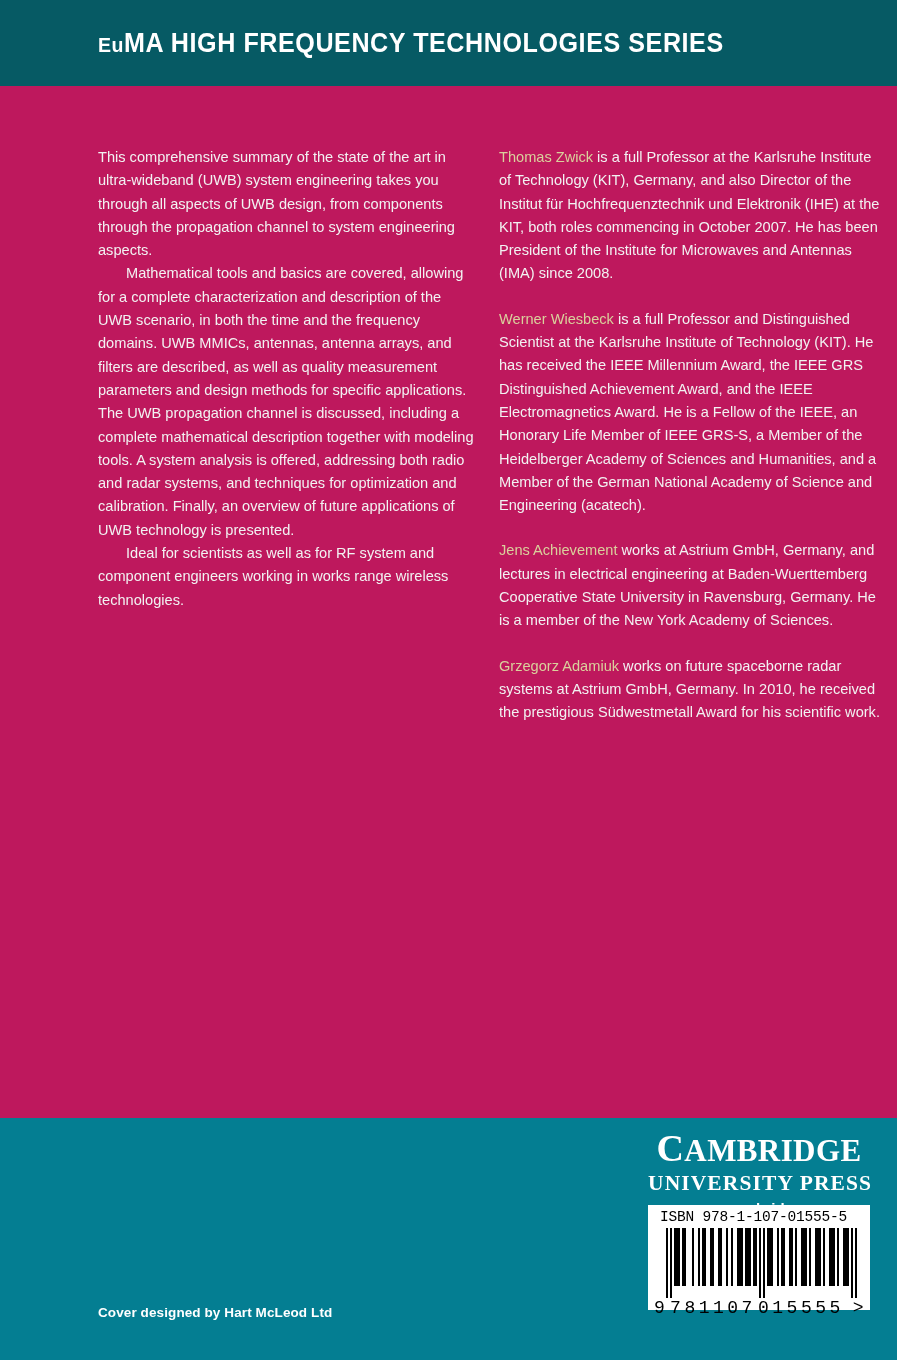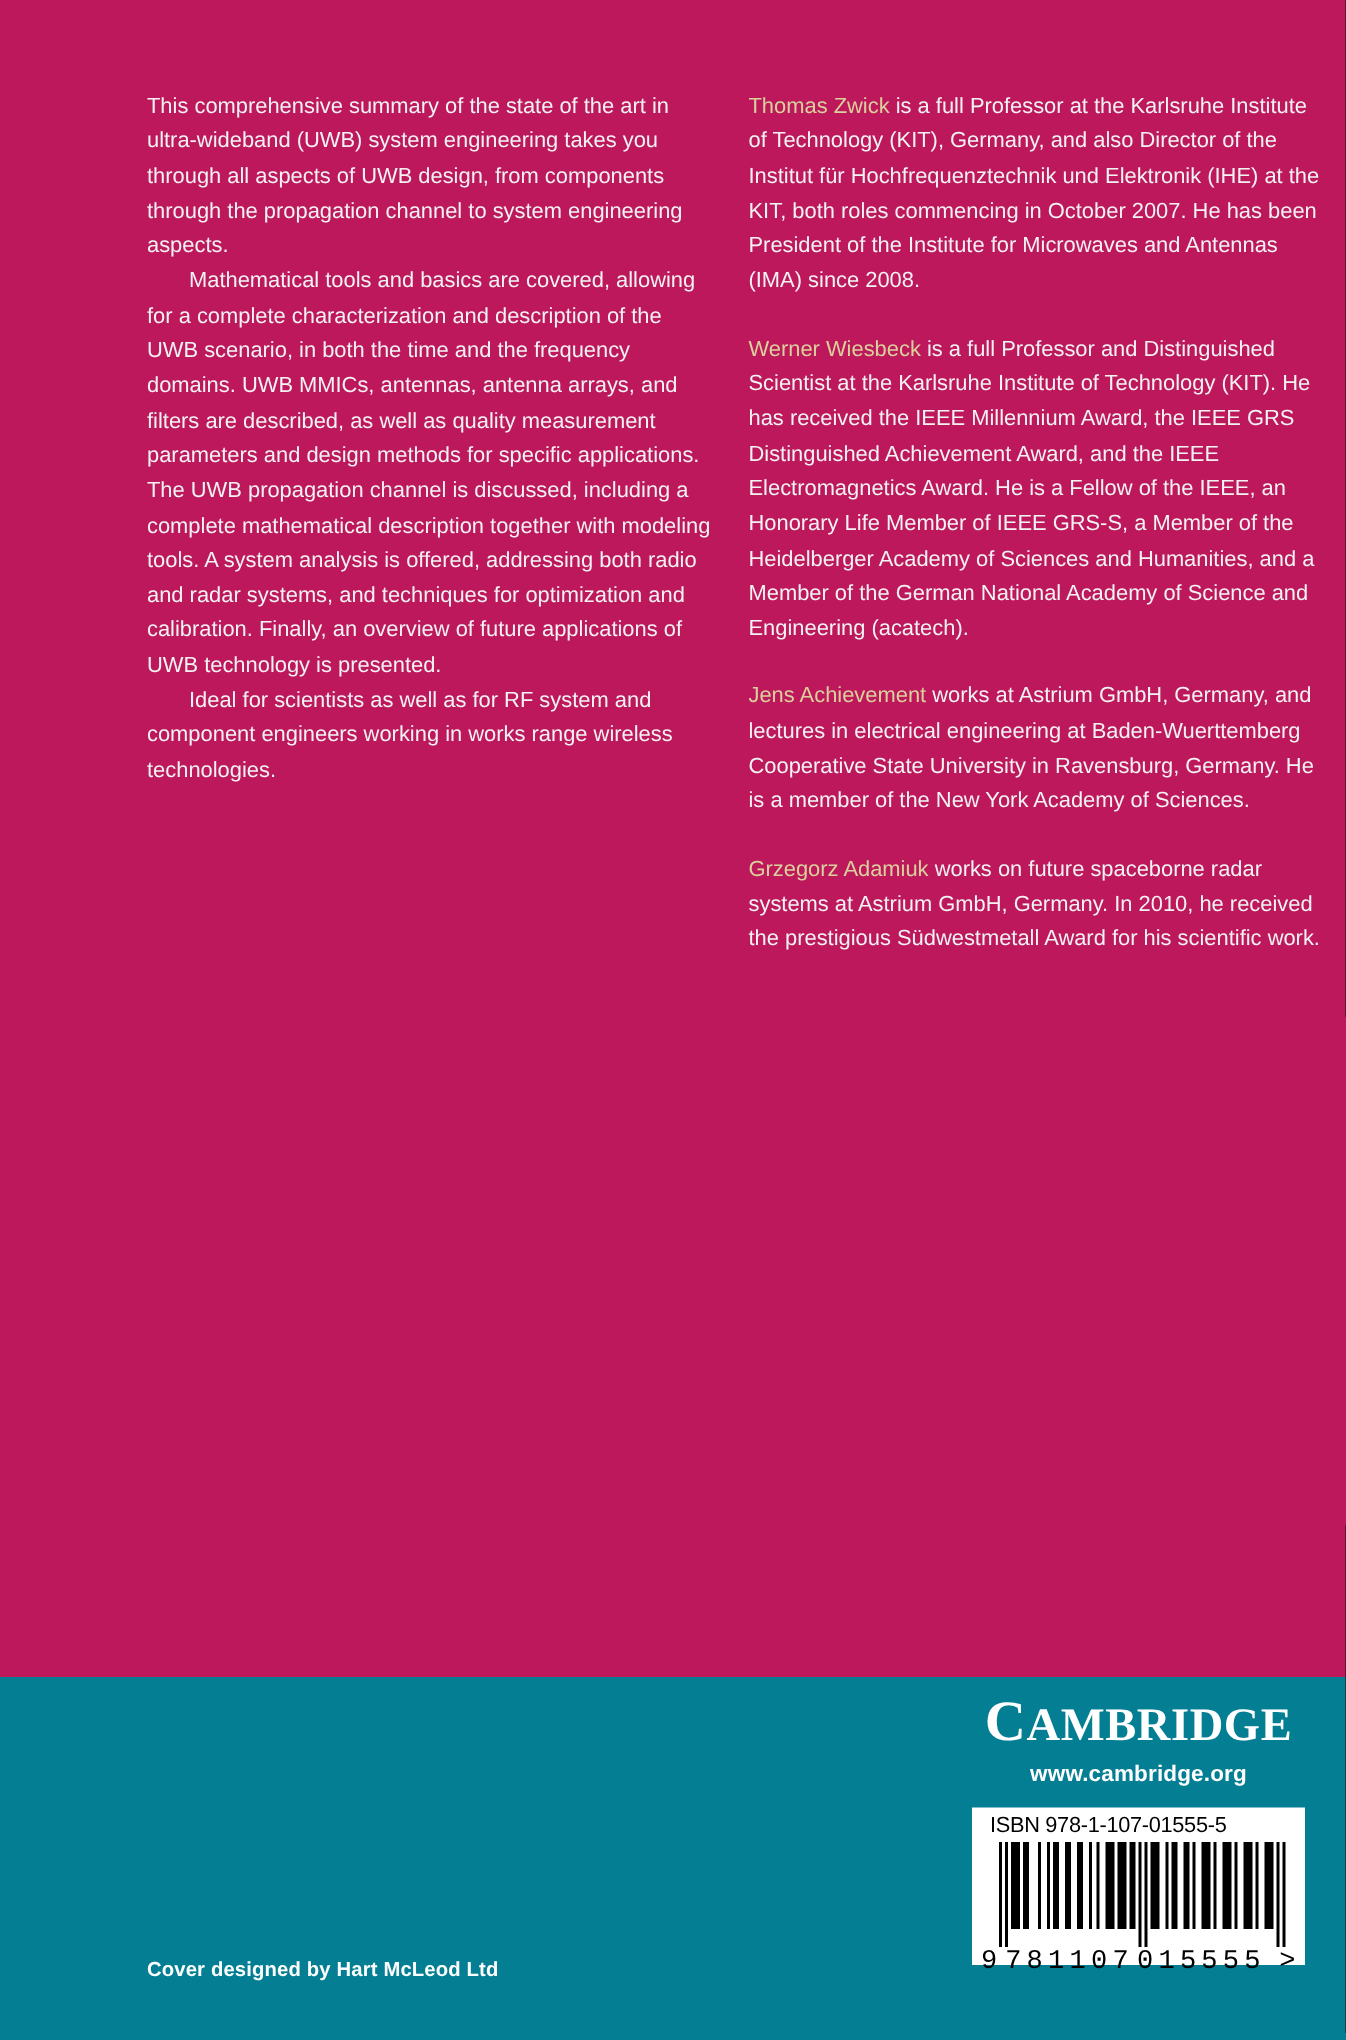--- a/index.html
+++ b/index.html
@@ -142,21 +142,21 @@
     width: 222px;
     height: 105px;
     background: #FFFFFF;
     box-sizing: border-box;
     padding: 4px 6px 2px 6px;
     display: flex;
     flex-direction: column;
   }
   .isbn-text {
     color: #000;
-    font-family: Liberation Sans, sans-serif;
+    font-family: Liberation Mono, monospace;
     font-size: 14.5px;
     letter-spacing: -0.2px;
     line-height: 17px;
     white-space: nowrap;
     padding-left: 6px;
   }
   .bars {
     flex: 1 1 auto;
     display: flex;
     align-items: stretch;
@@ -195,20 +195,25 @@
     font-weight: bold;
     letter-spacing: 0.1px;
     white-space: nowrap;
   }
 </style>
 </head>
 <body>
 
 <div class="cover">
 
+  <div class="series-band">
+    <div class="series-title">
+      <span class="small-u">Eu</span><span>MA</span><span> HIGH FREQUENCY TECHNOLOGIES SERIES</span>
+    </div>
+  </div>
 
   <div class="body-area">
     <div class="columns">
 
       <div class="col col-left">
         <p class="blurb">This comprehensive summary of the state of the art in ultra-wideband (UWB) system engineering takes you through all aspects of UWB design, from components through the propagation channel to system engineering aspects.</p>
         <p class="blurb">Mathematical tools and basics are covered, allowing for a complete characterization and description of the UWB scenario, in both the time and the frequency domains. UWB MMICs, antennas, antenna arrays, and filters are described, as well as quality measurement parameters and design methods for specific applications. The UWB propagation channel is discussed, including a complete mathematical description together with modeling tools. A system analysis is offered, addressing both radio and radar systems, and techniques for optimization and calibration. Finally, an overview of future applications of UWB technology is presented.</p>
         <p class="blurb">Ideal for scientists as well as for RF system and component engineers working in works range wireless technologies.</p>
       </div>
 
@@ -221,20 +226,21 @@
 
     </div>
   </div>
 
   <div class="publisher-band">
 
     <div class="cup-logo">
       <div class="cup-name">
         <span class="cap">C</span><span class="sc">AMBRIDGE</span>
       </div>
+      <div class="cup-sub">UNIVERSITY PRESS</div>
       <div class="cup-url">www.cambridge.org</div>
     </div>
 
     <div class="barcode-box">
       <div class="isbn-text">ISBN  978-1-107-01555-5</div>
       <div class="bars" id="bars">
           <i class="tall" style="width: 2.02px;"></i>
           <i class="sp" style="width: 2.02px;"></i>
           <i class="tall" style="width: 2.02px;"></i>
           <i class="sp" style="width: 2.02px;"></i>

